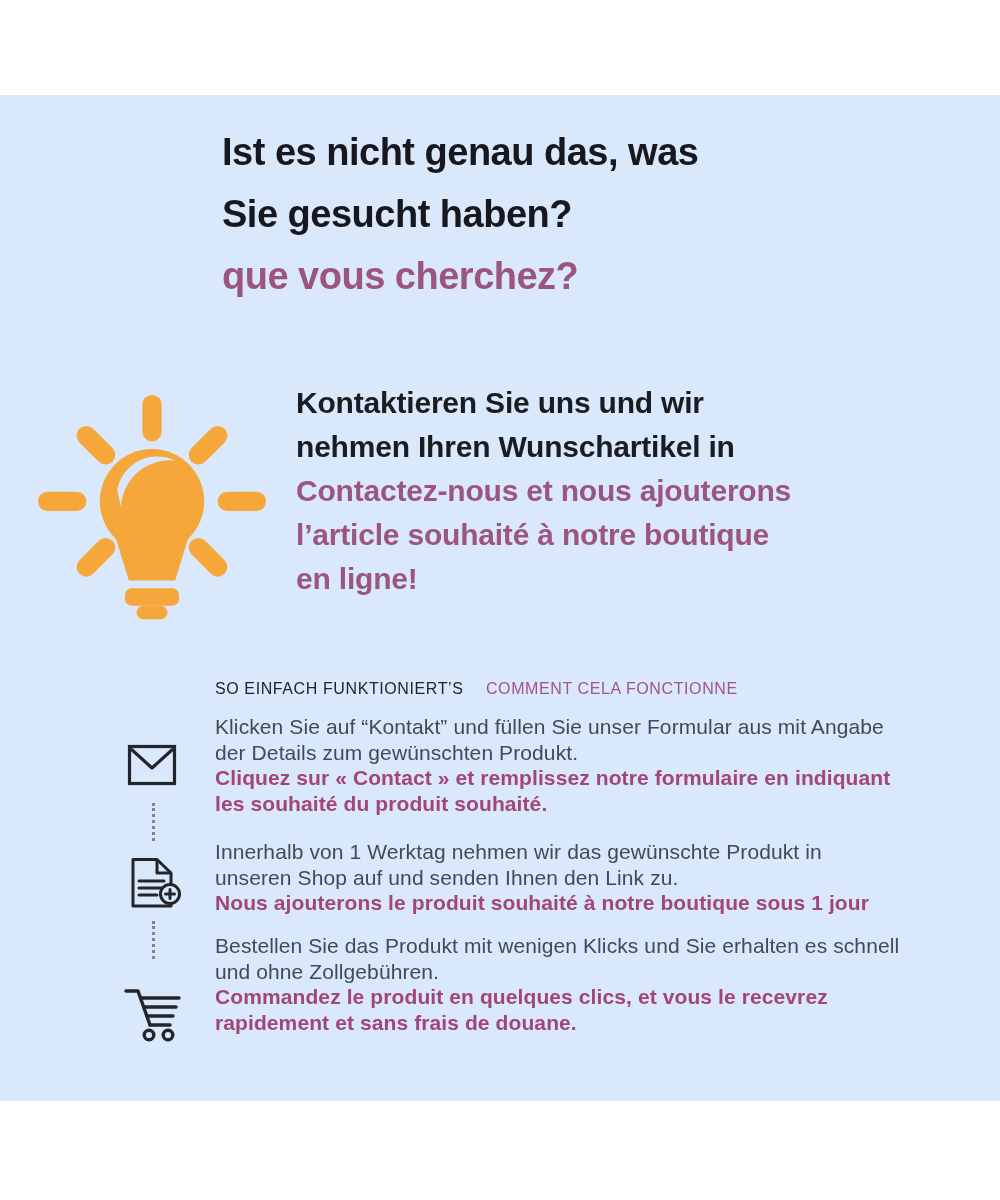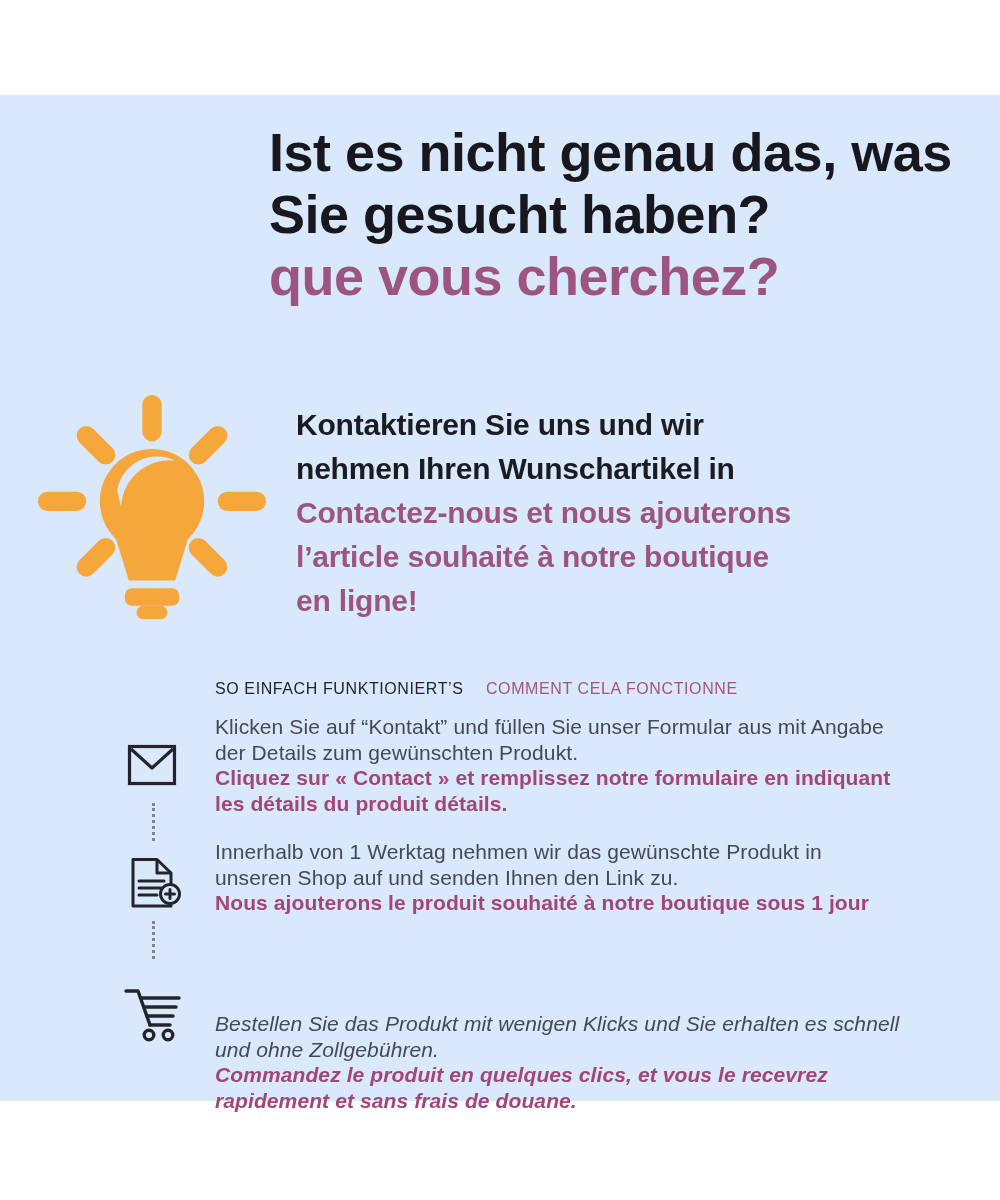--- a/index.html
+++ b/index.html
@@ -9,28 +9,28 @@
     position:relative; width:1000px; height:1200px;
     background:#ffffff; overflow:hidden; margin:0 auto;
   }
   .panel {
     position:absolute; left:0; top:95px; width:1000px; height:1006px;
     background:#d9e8fb;
   }
   
   .hero { position:absolute; left:222px; top:26px; }
   .hero .line {
-    display:block; font-size:54px; font-weight:700; line-height:62px;
-    letter-spacing:-0.5px; white-space:nowrap;margin-left:47px;
+    display:block; font-size:38px; font-weight:700; line-height:62px;
+    letter-spacing:-0.5px; white-space:nowrap;
   }
   .hero .de { color:#17171d; }
   .hero .fr { color:#9c5580; }
   
   .bulb-wrap { position:absolute; left:36px; top:300px; width:232px; height:230px; }
-  .intro { position:absolute; left:296px; top:286px;margin-top:22px; }
+  .intro { position:absolute; left:296px; top:286px; }
   .intro .line {
     display:block; font-size:30px; font-weight:700; line-height:44px;
     white-space:nowrap; letter-spacing:-0.2px;
   }
   .intro .de { color:#1b1b22; }
   .intro .fr { color:#9c5580; }
   
   .how-label { position:absolute; left:215px; top:585px; white-space:nowrap; }
   .how-label span {
     font-size:16px; font-weight:400; letter-spacing:0.6px;
@@ -40,21 +40,21 @@
   
   .step-text { position:absolute; left:215px; }
   .step-text .line {
     display:block; font-size:21px; line-height:25.5px; white-space:nowrap;
     letter-spacing:0.1px;
   }
   .step-text .de { color:#434956; font-weight:400; }
   .step-text .fr { color:#a24678; font-weight:700; }
   #step1-text { top:619px; }
   #step2-text { top:744px; }
-  #step3-text { top:916px;font-style:italic; }
+  #step3-text { top:838px; }
   
   .icon { position:absolute; }
   #envelope-icon { left:127px; top:649px; }
   #document-add-icon { left:126px; top:762px; }
   #cart-icon { left:121px; top:889px; }
   .dotted {
     position:absolute; left:152px; width:0; height:38px;
     border-left:3px dotted #80858f;
   }
   #dotted-connector-1 { top:708px; }
@@ -107,21 +107,21 @@
     <div class="icon" id="envelope-icon">
       <svg width="50" height="42" viewBox="0 0 50 42" xmlns="http://www.w3.org/2000/svg" fill="none" stroke="#23252b" stroke-width="3.2">
         <rect x="2.5" y="2.5" width="45" height="37"></rect>
         <path d="M4,5 L25,24 L46,5" stroke-linejoin="round"></path>
       </svg>
     </div>
     <div class="step-text" id="step1-text">
       <span class="line de">Klicken Sie auf “Kontakt” und füllen Sie unser Formular aus mit Angabe</span>
       <span class="line de">der Details zum gewünschten Produkt.</span>
       <span class="line fr">Cliquez sur « Contact » et remplissez notre formulaire en indiquant</span>
-      <span class="line fr">les détails du produit détails.</span>
+      <span class="line fr">les souhaité du produit souhaité.</span>
     </div>
 
     <div class="dotted" id="dotted-connector-1"></div>
 
     <div class="icon" id="document-add-icon">
       <svg width="56" height="52" viewBox="0 0 56 52" xmlns="http://www.w3.org/2000/svg" fill="none" stroke="#23252b" stroke-width="3" stroke-linejoin="round">
         <path d="M7,2.5 H31 L45,16 V49 H7 Z"></path>
         <path d="M31,2.5 V16 H45"></path>
         <path d="M13,24 H38" stroke-linecap="round"></path>
         <path d="M13,31 H38" stroke-linecap="round"></path>

